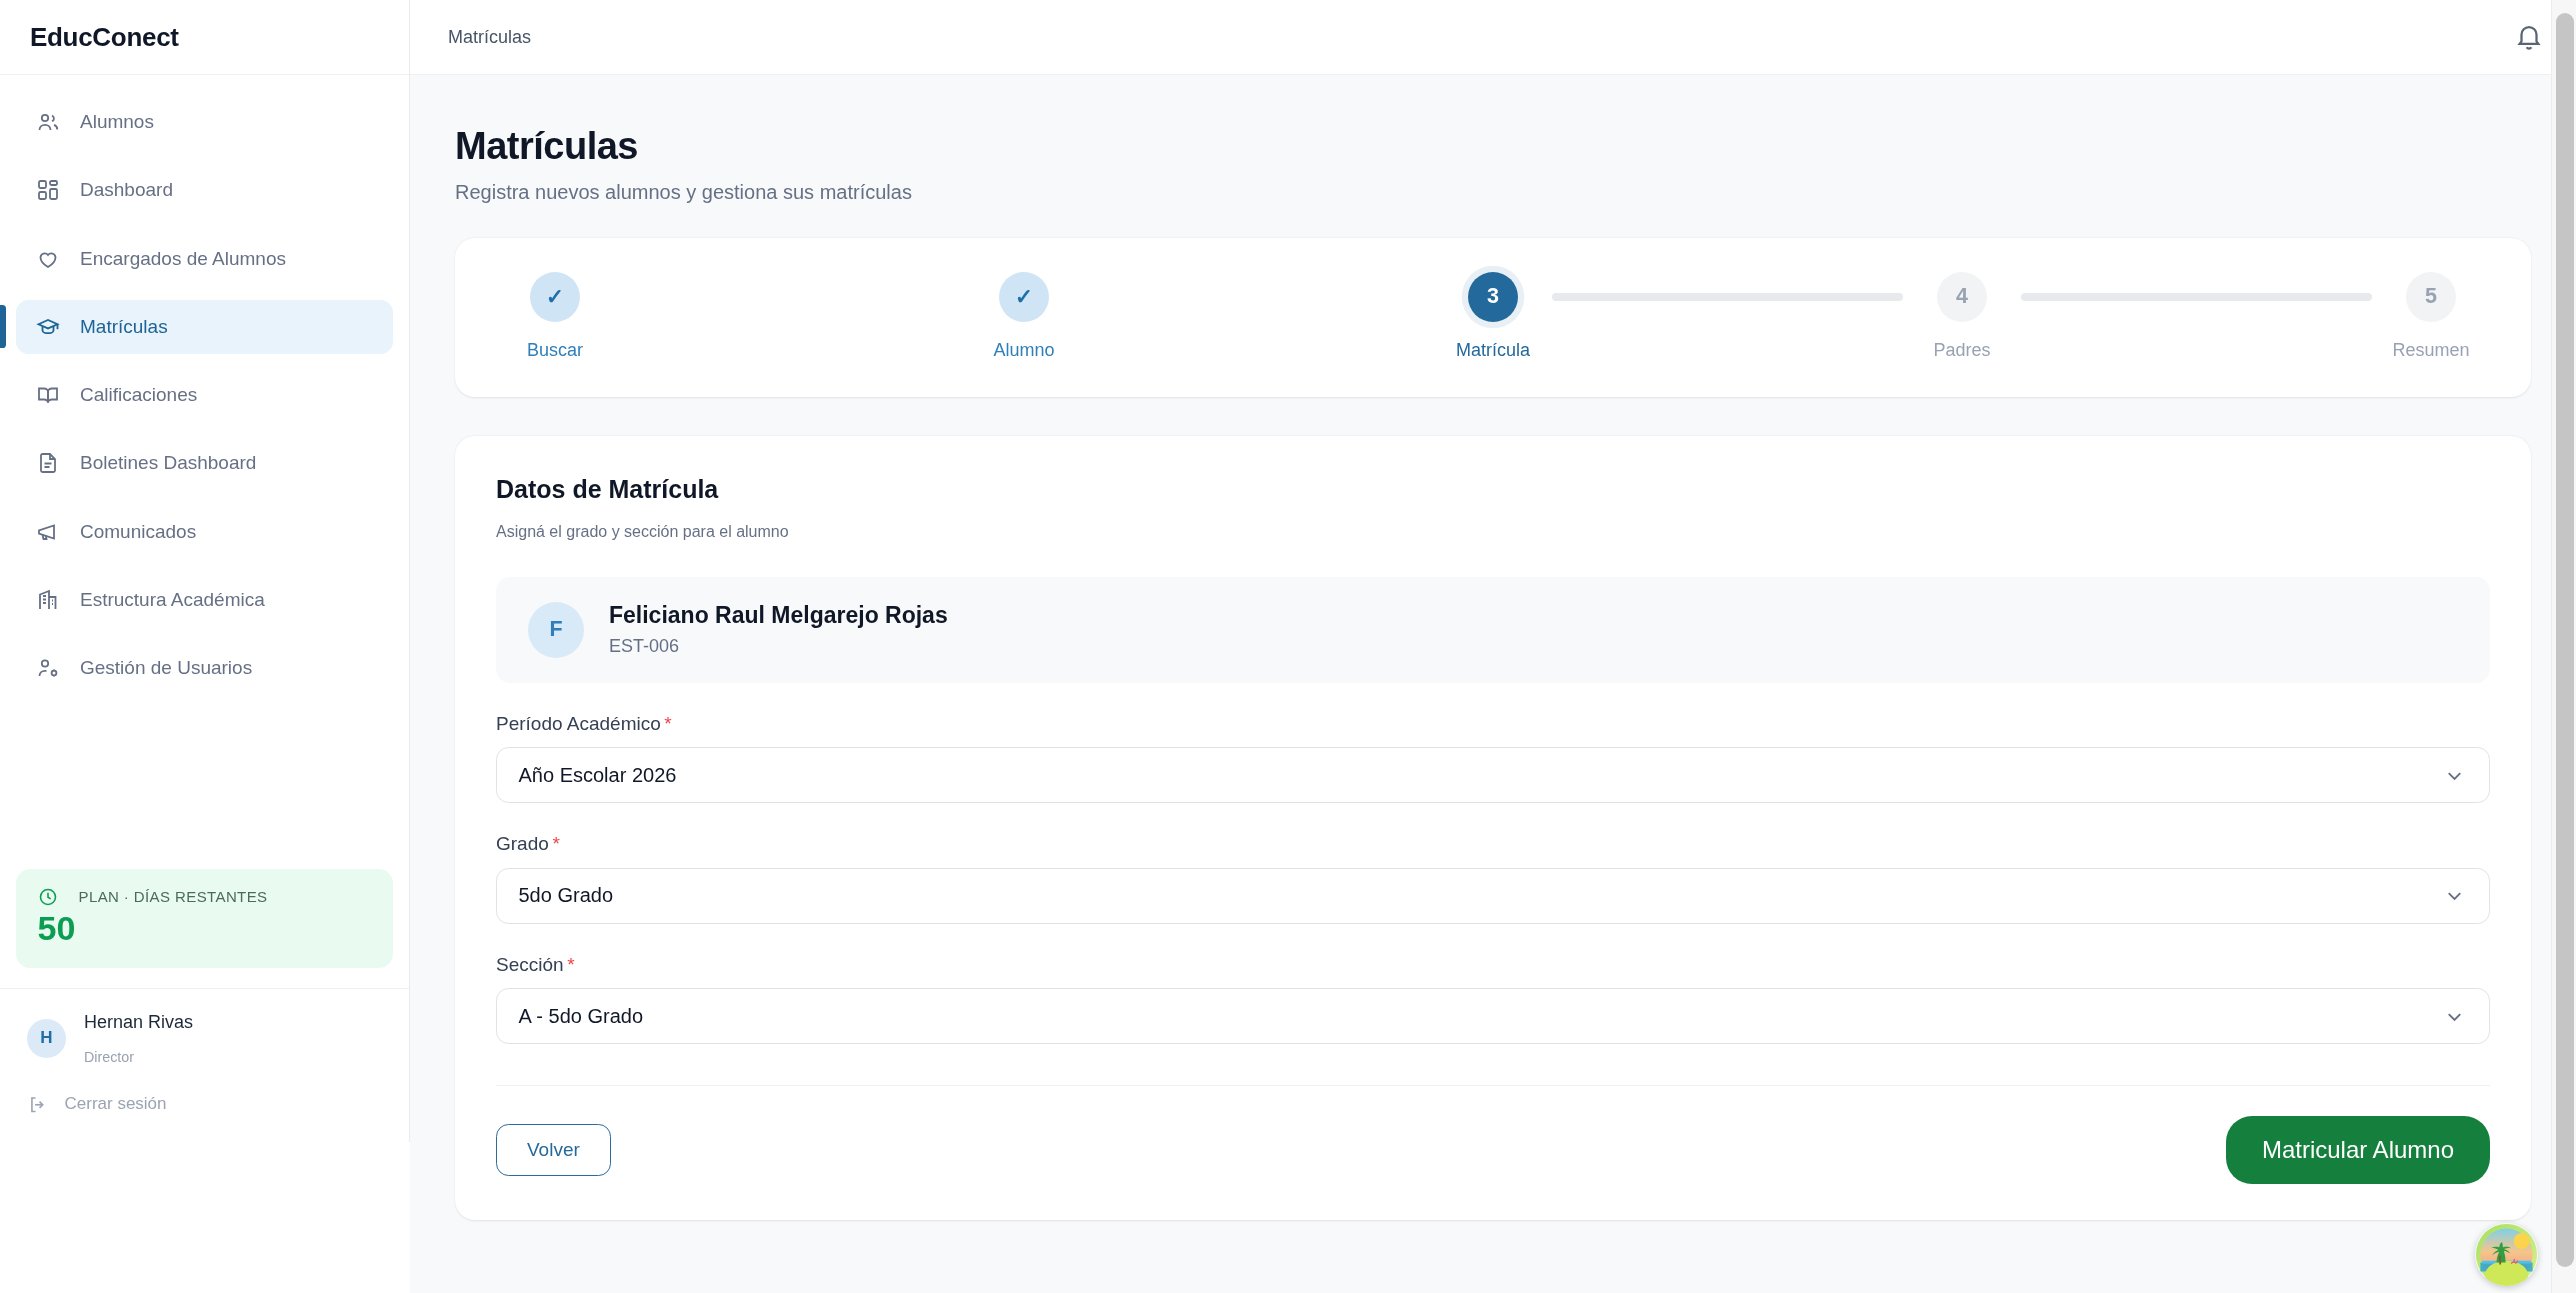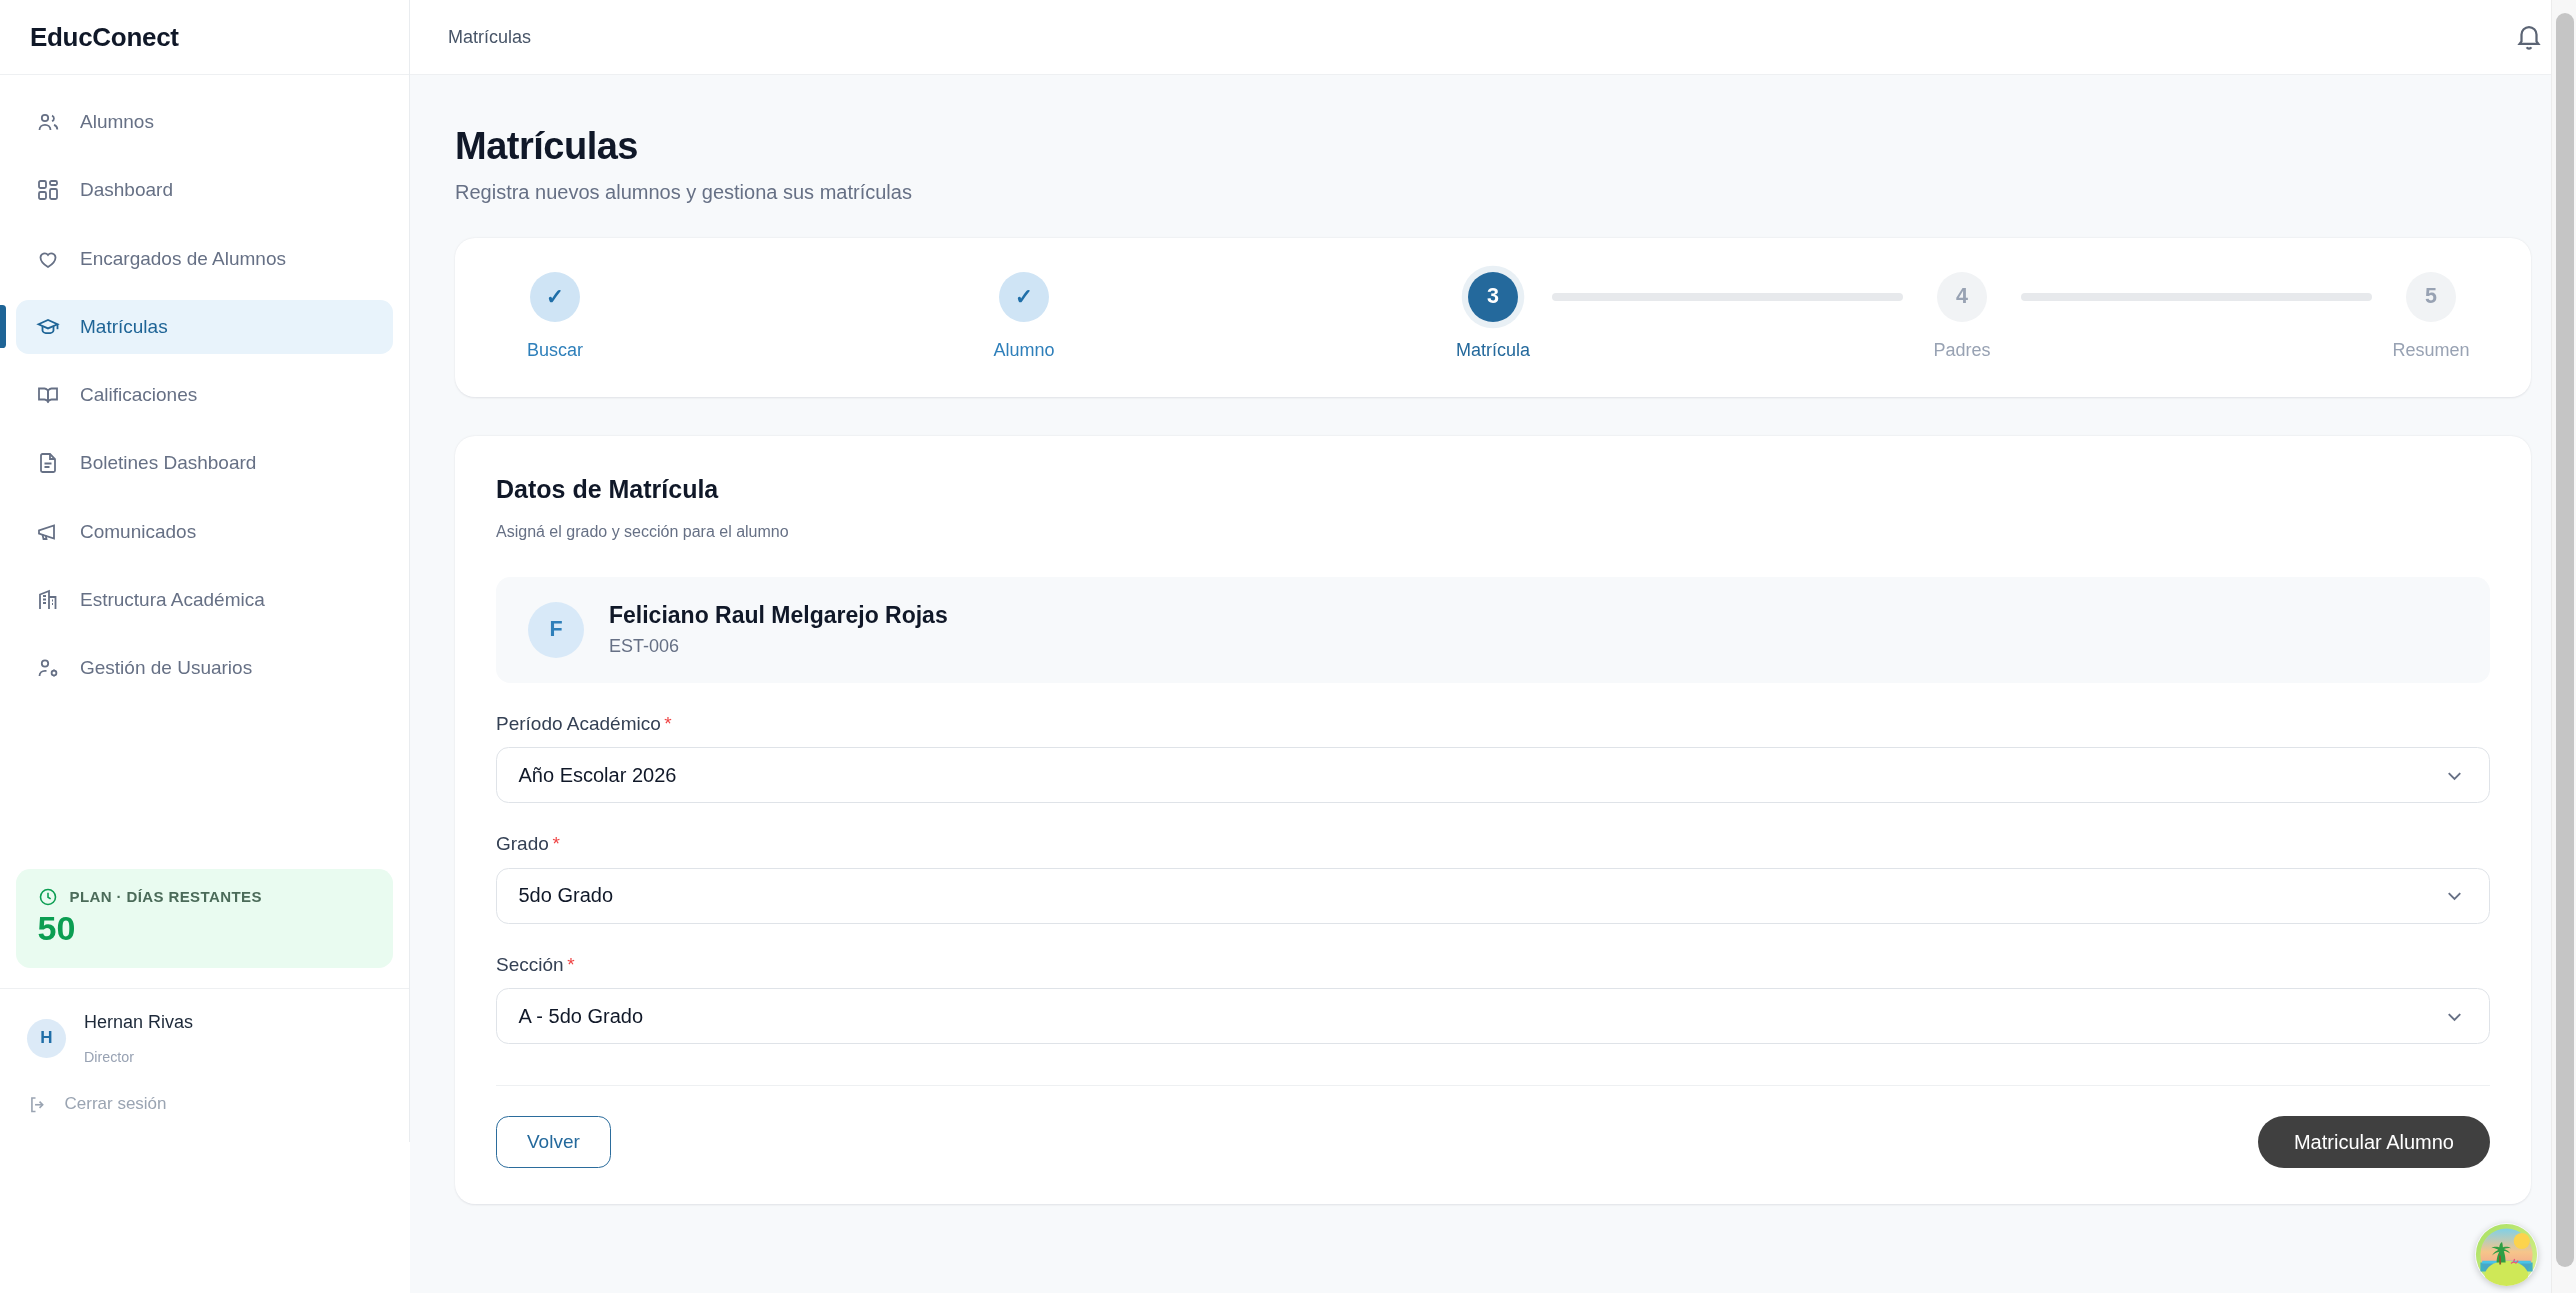--- a/index.html
+++ b/index.html
@@ -50,21 +50,21 @@
   }
   .nav-icon { width: 24px; height: 24px; display: block; flex: 0 0 24px; }
   .nav-icon svg { width: 24px; height: 24px; display: block; }
 
   .plan-card {
     margin: 0 16px 20px 16px;
     background: #e9fbf0;
     border-radius: 14.3px;
     padding: 18px 21.5px 20px 21.5px;
   }
-  .plan-top { display: flex; align-items: center; gap: 12px; font-weight: bold; }
+  .plan-top { display: flex; align-items: center; gap: 21px; }
   .plan-top svg { width: 20px; height: 20px; display: block; }
   .plan-label {
     font-size: 15px; color: #4b6b59; letter-spacing: 0.4px;
   }
   .plan-days {
     font-size: 34px; font-weight: bold; color: #0b9e52;
     margin-top: 3.6px; line-height: 1.1;
   }
 
   .user-block {
@@ -193,23 +193,23 @@
     display: flex; align-items: center; justify-content: space-between;
   }
   .btn-secondary {
     border: 0.9px solid #2b6c9c; color: #24699c; background: #ffffff;
     border-radius: 12.5px; height: 52px; padding: 0 30px;
     font-size: 19px; cursor: pointer;
     display: flex; align-items: center;
     font-family: "Liberation Sans", sans-serif;
   }
   .btn-primary {
-    background: #404040; color: #ffffff; border: none;
-    border-radius: 26px; height: 52px; padding: 0 36px;
-    font-size: 20px; cursor: pointer;
+    background: #15803d; color: #ffffff; border: none;
+    border-radius: 26px; height: 68px; padding: 0 36px;
+    font-size: 24px; cursor: pointer;
     display: flex; align-items: center;
     font-family: "Liberation Sans", sans-serif;
   }
 
   
   .float-badge {
     position: absolute; right: 38px; bottom: 7.2px;
     width: 63px; height: 63px; border-radius: 50%;
     overflow: hidden; cursor: pointer;
     box-shadow: 0 1.8px 7.2px rgba(0,0,0,.2);

